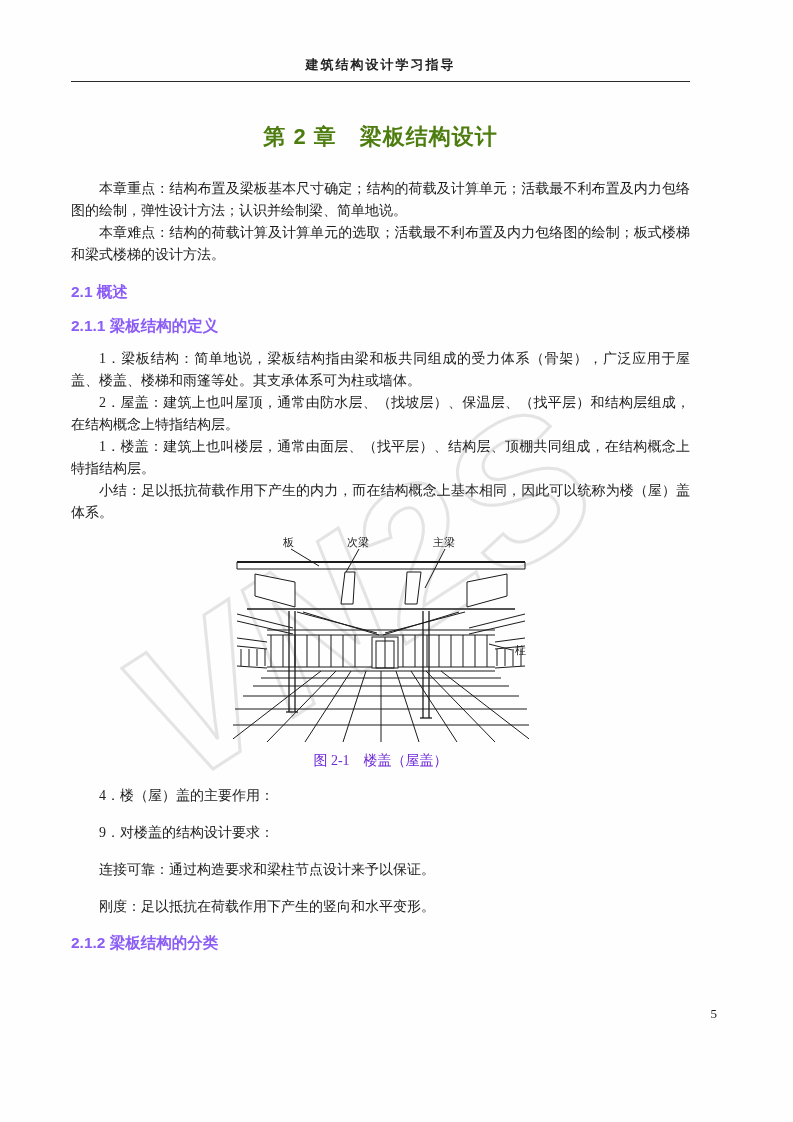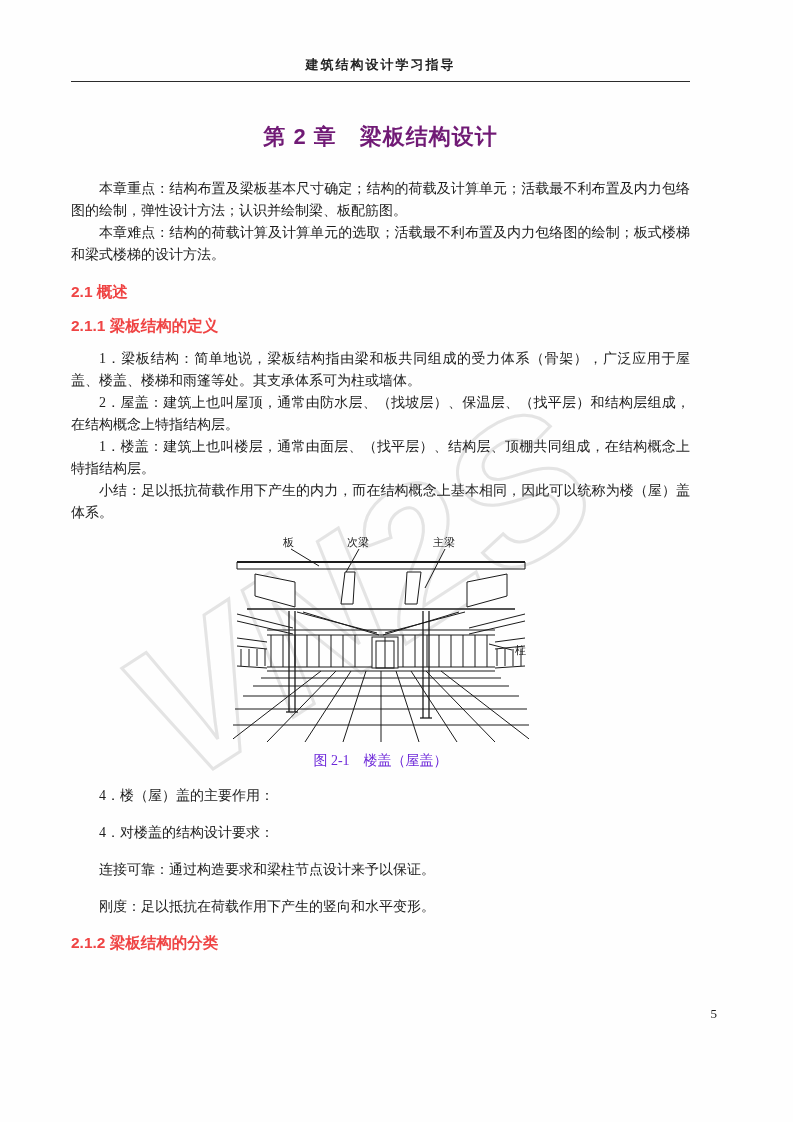--- a/index.html
+++ b/index.html
@@ -9,27 +9,27 @@
     font-family:"Liberation Serif","DejaVu Serif",serif; color:#1c1c1c;
   }
   .watermark-svg { position:absolute; left:55px; top:385px; z-index:0; pointer-events:none; }
   .content { position:relative; z-index:1; padding:56px 103px 0 71px; }
   .running-header {
     text-align:center; font-size:13px; font-weight:600; letter-spacing:2px; color:#222;
   }
   .header-rule { border:0; border-top:1.5px solid #2b2b2b; margin:7px 0 0 0; }
   .chapter-title {
     text-align:center; font-family:"Liberation Sans","DejaVu Sans",sans-serif;
-    font-size:22px; font-weight:bold; letter-spacing:1px; margin:40px 0 26px 0; color:#701a75;
+    font-size:22px; font-weight:bold; letter-spacing:1px; margin:40px 0 26px 0; color:#4d7c0f;
   }
   p.body { font-size:14px; line-height:22px; margin:0; text-align:justify; text-indent:2em; }
   p.spaced { margin:15px 0; }
   h2.sec, h3.sec {
     font-family:"Liberation Sans","DejaVu Sans",sans-serif; font-size:15.5px;
-    font-weight:bold; color:#ef4444;
+    font-weight:bold; color:#8b5cf6;
   }
   h2.sec { margin:16px 0 0 0; }
   h3.sec { margin:13px 0 11px 0; }
   h3.sec.last { margin:14px 0 4px 0; }
   figure.fig { margin:8px 0 2px 0; text-align:center; }
   figcaption { font-size:14px; margin-top:4px; color:#6d28d9; }
   .fig svg { display:inline-block; }
   .fig svg text { font-family:"Liberation Serif","DejaVu Serif",serif; font-size:11px; fill:#1b1b1b; }
   .page-number { position:absolute; top:1006px; right:76px; font-size:13px; }
 </style>
@@ -42,21 +42,21 @@
     <text x="310" y="275" text-anchor="middle" font-family="Liberation Sans, DejaVu Sans, sans-serif" font-size="195" font-weight="bold" font-style="italic" fill="none" stroke="#e4e4e4" stroke-width="3" transform="rotate(-33 310 220)">VN2S</text>
   </svg>
 
   <div class="content">
 
     <div class="running-header">建筑结构设计学习指导</div>
     <hr class="header-rule">
 
     <h1 class="chapter-title">第 2 章　梁板结构设计</h1>
 
-    <p class="body">本章重点：结构布置及梁板基本尺寸确定；结构的荷载及计算单元；活载最不利布置及内力包络图的绘制，弹性设计方法；认识并绘制梁、板配筋图。</p>
+    <p class="body">本章重点：结构布置及梁板基本尺寸确定；结构的荷载及计算单元；活载最不利布置及内力包络图的绘制，弹性设计方法；认识并绘制梁、简单地说。</p>
     <p class="body">本章难点：结构的荷载计算及计算单元的选取；活载最不利布置及内力包络图的绘制；板式楼梯和梁式楼梯的设计方法。</p>
 
     <h2 class="sec">2.1 概述</h2>
     <h3 class="sec">2.1.1 梁板结构的定义</h3>
 
     <p class="body">1．梁板结构：简单地说，梁板结构指由梁和板共同组成的受力体系（骨架），广泛应用于屋盖、楼盖、楼梯和雨篷等处。其支承体系可为柱或墙体。</p>
     <p class="body">2．屋盖：建筑上也叫屋顶，通常由防水层、（找坡层）、保温层、（找平层）和结构层组成，在结构概念上特指结构层。</p>
     <p class="body">1．楼盖：建筑上也叫楼层，通常由面层、（找平层）、结构层、顶棚共同组成，在结构概念上特指结构层。</p>
     <p class="body">小结：足以抵抗荷载作用下产生的内力，而在结构概念上基本相同，因此可以统称为楼（屋）盖体系。</p>
 
@@ -168,21 +168,21 @@
           <line x1="163" y1="139" x2="186" y2="210"></line>
           <line x1="178" y1="139" x2="224" y2="210"></line>
           <line x1="193" y1="139" x2="262" y2="210"></line>
           <line x1="208" y1="139" x2="300" y2="210"></line>
         </g>
       </svg>
       <figcaption>图 2-1　楼盖（屋盖）</figcaption>
     </figure>
 
     <p class="body spaced">4．楼（屋）盖的主要作用：</p>
-    <p class="body spaced">4．对楼盖的结构设计要求：</p>
+    <p class="body spaced">9．对楼盖的结构设计要求：</p>
     <p class="body spaced">连接可靠：通过构造要求和梁柱节点设计来予以保证。</p>
     <p class="body spaced">刚度：足以抵抗在荷载作用下产生的竖向和水平变形。</p>
 
     <h3 class="sec last">2.1.2 梁板结构的分类</h3>
   </div>
 
   <div class="page-number">5</div>
 </div>
 
 </body></html>

